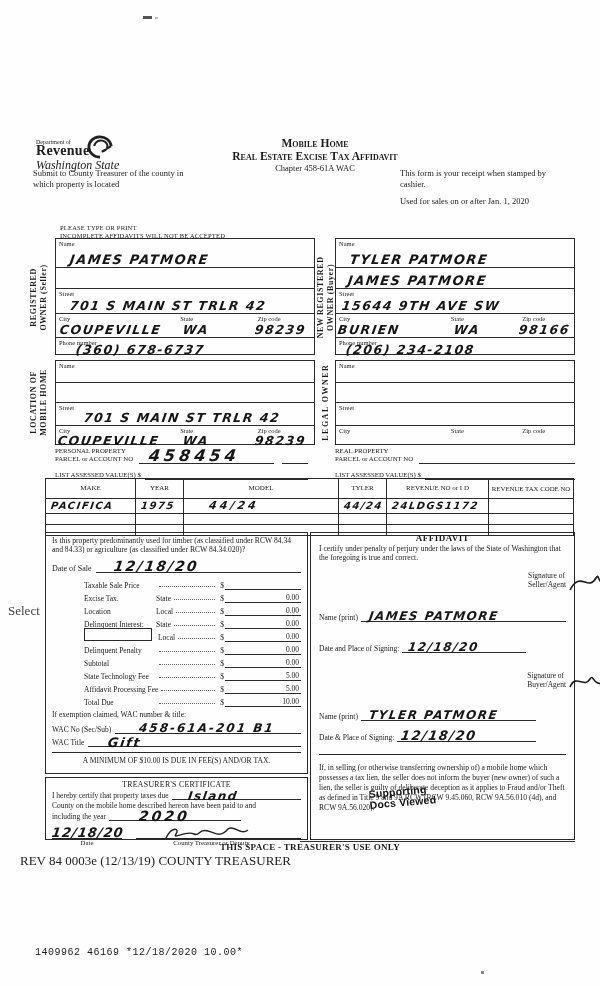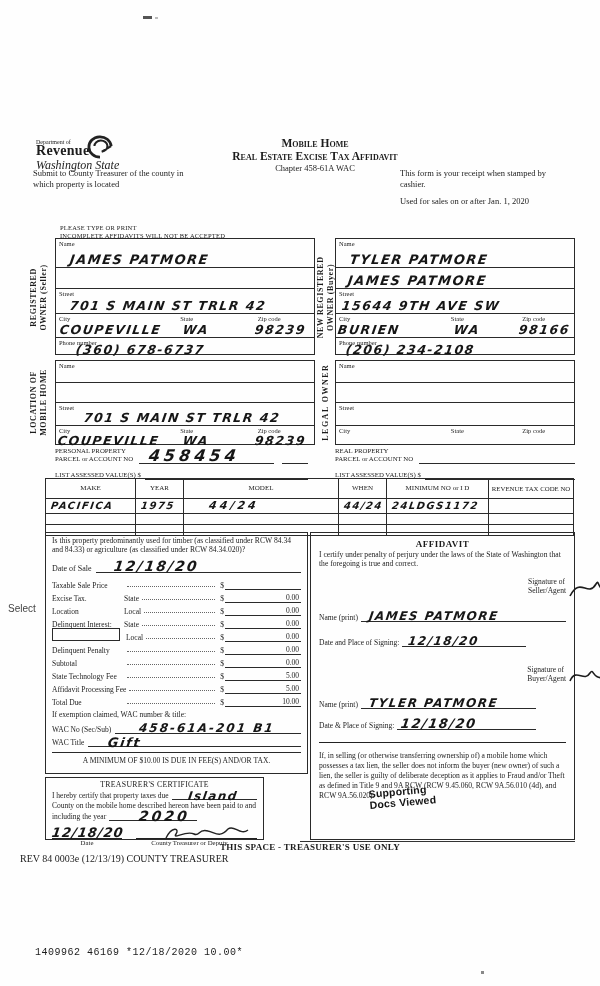--- a/index.html
+++ b/index.html
@@ -61,21 +61,21 @@
   .fs { white-space:nowrap; }
   .leader { flex:1; border-bottom:1.2px dotted #666; margin:0 3px 3px 3px; height:1px; }
   .cur { margin:0 1px 0 2px; }
   .amt { width:74px; border-bottom:1px solid #2a2a2a; text-align:right;
          padding-right:2px; flex-shrink:0; }
   .emptybox { width:66px; height:11px; border:1.2px solid #2a2a2a; margin:0 6px 1px 0; flex-shrink:0; }
 
   .sigrow { display:flex; align-items:flex-end;flex-direction:column; }
   .siglabel { font-size:7.5px; line-height:1.25; white-space:nowrap; }
   .sigline { flex:1; border-bottom:1.2px solid #222; position:relative; height:20px; margin-left:3px; }
-  .nrow { display:flex; align-items:flex-end; font-size:7.5px; margin-top:12px; }
+  .nrow { display:flex; align-items:flex-end; font-size:7.5px; margin-top:18px; }
   .nrow .uline { flex:1; margin-left:3px; position:relative; height:12px; }
 
   .stamp { font-family:"Liberation Sans",sans-serif; font-weight:bold; font-size:10.5px;
            line-height:1.02; transform:rotate(-5deg); color:#141414; letter-spacing:0.2px; }
 
   .mono { font-family:"Liberation Mono",monospace; font-size:10px; letter-spacing:0.5px; }
   .ink { position:absolute; background:#555; }
   svg.sig { position:absolute; left:0; bottom:-4px; overflow:visible; }
 </style>
 </head>
@@ -280,22 +280,22 @@
         <col style="width:155px">
         <col style="width:48px">
         <col style="width:102px">
         <col style="width:85px">
       </colgroup>
     <tbody>
         <tr style="height:20px;">
       <th>MAKE</th>
       <th>YEAR</th>
       <th>MODEL</th>
-      <th>WHEN</th>
-      <th>MINIMUM NO or I D</th>
+      <th>TYLER</th>
+      <th>REVENUE NO or I D</th>
       <th style="font-size:6.8px;">REVENUE TAX CODE NO</th>
     </tr>
     <tr style="height:15px;">
       <td class="v"><span class="hw" style="font-size:10px;">PACIFICA</span></td>
       <td class="v"><span class="hw" style="font-size:10px;">1975</span></td>
       <td class="v"><span class="hw" style="font-size:11px;letter-spacing:3px;padding-left:20px;">44/24</span></td>
       <td class="v"><span class="hw" style="font-size:10px;">44/24</span></td>
       <td class="v"><span class="hw" style="font-size:10px;">24LDGS1172</span></td>
       <td></td>
     </tr>
@@ -311,32 +311,32 @@
           <td></td>
           <td></td>
           <td></td>
           <td></td>
           <td></td>
           <td></td>
         </tr>
   </tbody>
     </table>
 
-  <div class="abs" style="left:8px;top:603px;font-family:Liberation Sans, sans-serif;font-size:10px;color:#444;">Select</div>
+  <div class="abs" style="left:8px;top:603px;font-family:Liberation Serif, serif;font-size:13px;color:#444;">Select</div>
 
   <div class="mainbox" style="left:45px;top:532px;width:263px;height:242px;padding:4px 6px;">
     <div class="q">Is this property predominantly used for timber (as classified under RCW 84.34 and 84.33) or agriculture (as classified under RCW 84.34.020)?</div>
     <div class="dosrow">
       <span>Date of Sale</span>
       <span class="dosline">
           <span class="hw" style="font-size:14px;letter-spacing:2px;position:absolute;left:18px;bottom:-2px;">12/18/20</span>
         </span>
     </div>
 
-    <div style="margin-top:4px;">
+    <div style="margin-top:4px;margin-left:32px;">
       <div class="feerow">
         <span class="fl">Taxable Sale Price</span>
           <span class="fs"></span>
           <span class="leader"></span>
           <span class="cur">$</span>
           <span class="amt"></span>
       </div>
       <div class="feerow">
         <span class="fl">Excise Tax.</span>
           <span class="fs">State</span>
@@ -406,21 +406,21 @@
     </div>
     <div style="display:flex;align-items:flex-end;font-size:7.5px;height:13px;">
       <span>WAC Title</span>
       <span class="uline" style="flex:1;margin-left:4px;position:relative;height:12px;">
         <span class="hw" style="font-size:13px;position:absolute;left:20px;bottom:-4px;">Gift</span>
       </span>
     </div>
     <div style="border-top:1px solid #2a2a2a;margin-top:5px;padding-top:3px;text-align:center;font-size:7.6px;">A MINIMUM OF $10.00 IS DUE IN FEE(S) AND/OR TAX.</div>
   </div>
 
-  <div class="mainbox" style="left:45px;top:777px;width:219px;height:63px;padding:2px 6px;">
+  <div class="mainbox" style="left:45px;top:777px;width:263px;height:63px;padding:2px 6px;">
     <div style="text-align:center;font-size:7.8px;letter-spacing:0.3px;">TREASURER'S CERTIFICATE</div>
     <div style="display:flex;align-items:flex-end;font-size:7.5px;height:11px;">
       <span>I hereby certify that property taxes due</span>
       <span class="uline" style="flex:1;margin-left:3px;position:relative;height:10px;">
         <span class="hw" style="font-size:12px;position:absolute;left:16px;bottom:-4px;">Island</span>
       </span>
     </div>
     <div style="font-size:7.5px;margin-top:1px;">County on the mobile home described hereon have been paid to and</div>
     <div style="display:flex;align-items:flex-end;font-size:7.5px;height:11px;">
       <span>including the year</span>
@@ -438,21 +438,21 @@
           <path d="M30,16 C36,4 44,6 40,12 C36,18 50,8 58,12 C64,15 62,6 72,9 C80,11 84,16 92,7 C98,2 104,14 112,8" fill="none" stroke="#222" stroke-width="1.4"></path>
         </svg>
       </div>
     </div>
     <div style="display:flex;font-size:6.8px;">
       <span style="width:70px;text-align:center;">Date</span>
       <span style="flex:1;text-align:center;">County Treasurer or Deputy</span>
     </div>
   </div>
 
-  <div class="mainbox" style="left:310px;top:532px;width:265px;height:308px;padding:6px 8px;">
+  <div class="mainbox" style="left:310px;top:532px;width:265px;height:308px;padding:0 8px;">
     <div style="text-align:center;font-weight:bold;font-size:9px;letter-spacing:0.5px;">AFFIDAVIT</div>
     <div class="q" style="margin-top:2px;">I certify under penalty of perjury under the laws of the State of Washington that the foregoing is true and correct.</div>
 
     <div class="sigrow" style="margin-top:8px;">
       <div class="siglabel">
         <div>Signature of</div>
         <div>Seller/Agent</div>
       </div>
       <div class="sigline">
         <svg class="sig" width="170" height="26" viewBox="0 0 170 26">
@@ -504,16 +504,16 @@
     <div class="q" style="margin-top:8px;line-height:1.3;">If, in selling (or otherwise transferring ownership of) a mobile home which possesses a tax lien, the seller does not inform the buyer (new owner) of such a lien, the seller is guilty of deliberate deception as it applies to Fraud and/or Theft as defined in Title 9 and 9A RCW (RCW 9.45.060, RCW 9A.56.010 (4d), and RCW 9A.56.020).</div>
 
     <div class="stamp" style="position:absolute;left:58px;top:253px;">
       <div>Supporting</div>
       <div>Docs Viewed</div>
     </div>
   </div>
 
   <div class="abs" style="left:300px;top:841px;width:275px;border-top:1px solid #333;"></div>
   <div class="abs" style="left:100px;top:842px;width:420px;text-align:center;font-weight:bold;font-size:9px;letter-spacing:0.3px;">THIS SPACE - TREASURER'S USE ONLY</div>
-  <div class="abs" style="left:20px;top:853px;font-size:10px;">REV 84 0003e (12/13/19) COUNTY TREASURER</div>
+  <div class="abs" style="left:20px;top:853px;font-size:13px;">REV 84 0003e (12/13/19) COUNTY TREASURER</div>
   <div class="abs mono" style="left:35px;top:947px;">1409962 46169 *12/18/2020 10.00*</div>
 
 </div>
 
 </body></html>

